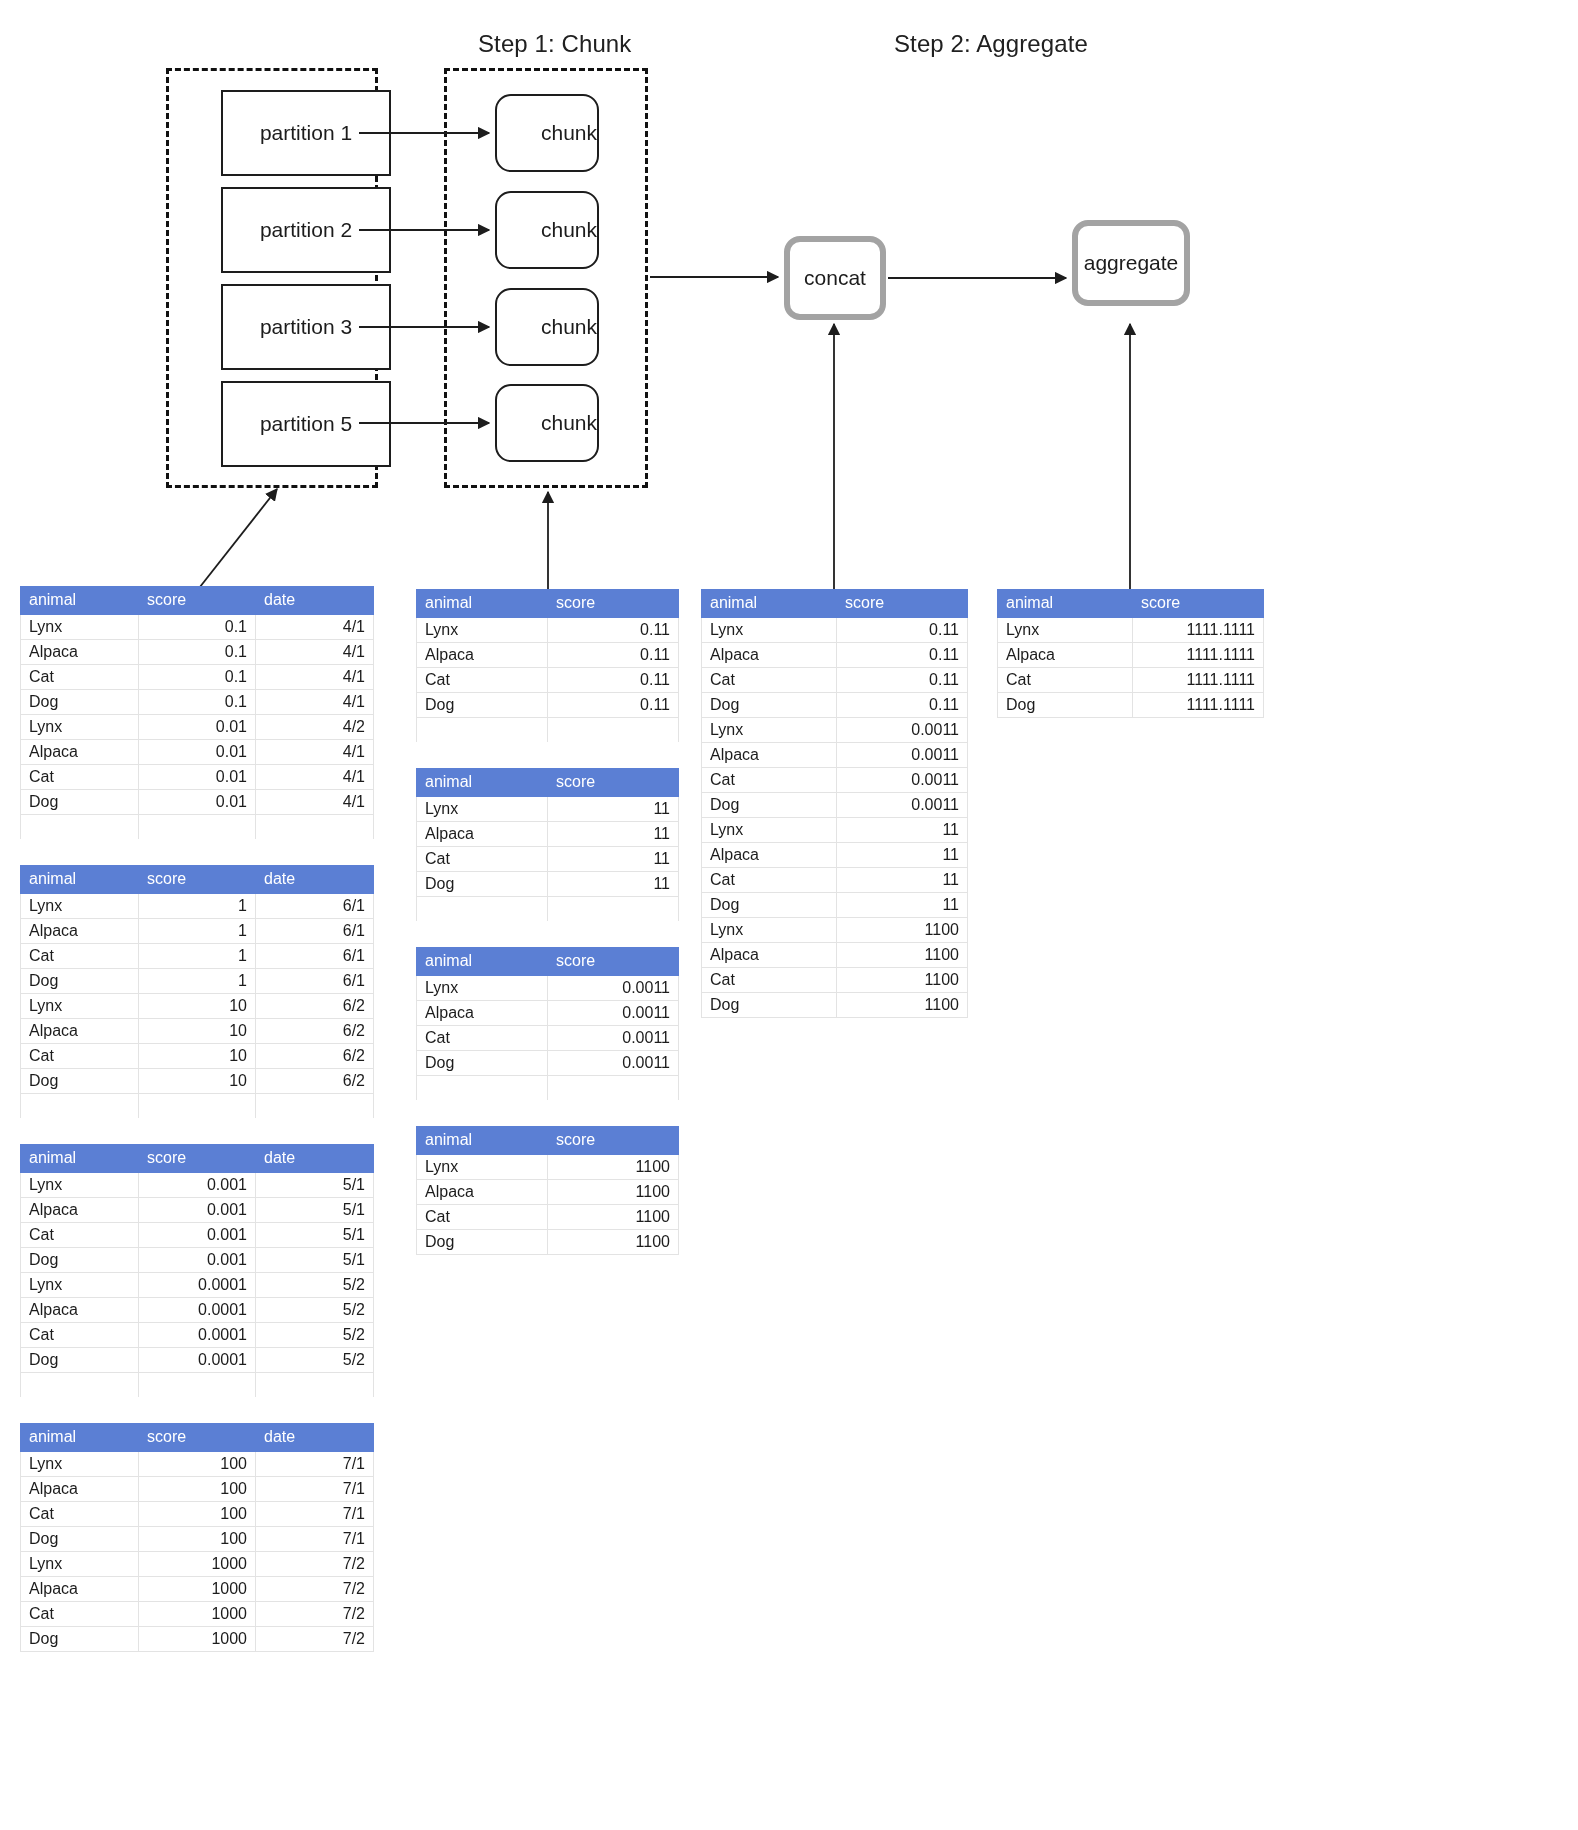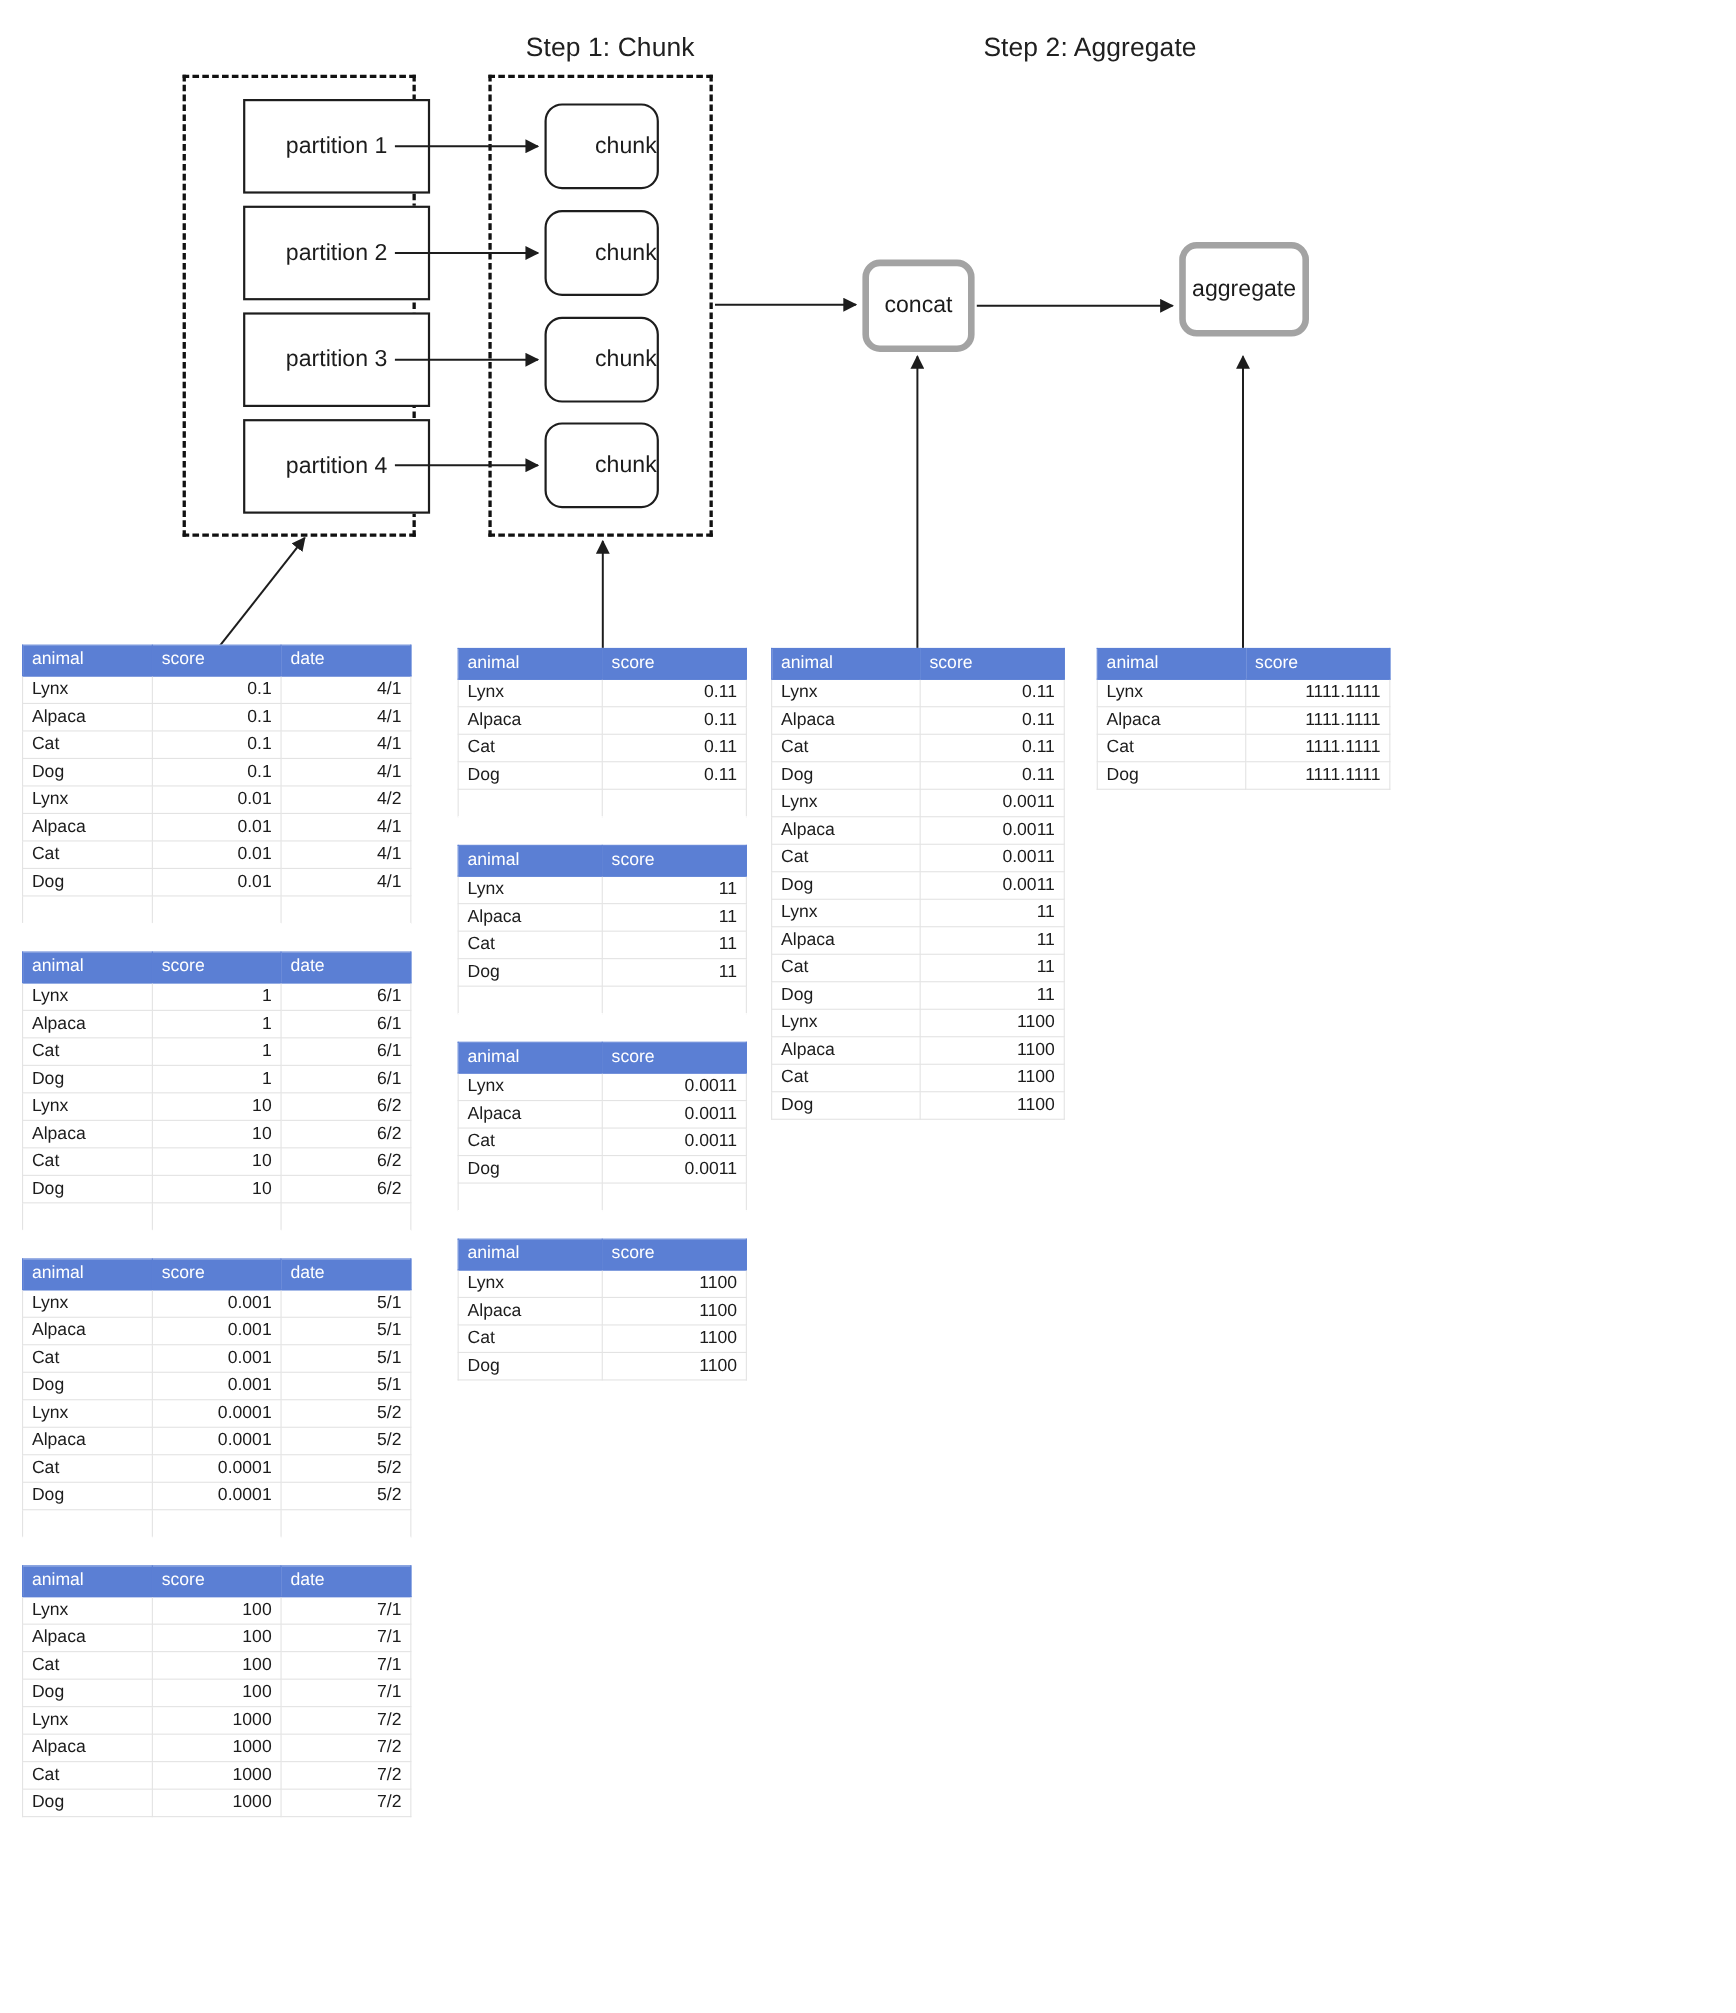--- a/index.html
+++ b/index.html
@@ -178,21 +178,21 @@
   <div class="partition-box" id="partition-1">
     <span>partition 1</span>
   </div>
   <div class="partition-box" id="partition-2">
     <span>partition 2</span>
   </div>
   <div class="partition-box" id="partition-3">
     <span>partition 3</span>
   </div>
   <div class="partition-box" id="partition-4">
-    <span>partition 4</span>
+    <span>partition 5</span>
   </div>
 
   <div class="chunk-box" id="chunk-1">
     <span>chunk</span>
   </div>
   <div class="chunk-box" id="chunk-2">
     <span>chunk</span>
   </div>
   <div class="chunk-box" id="chunk-3">
     <span>chunk</span>

